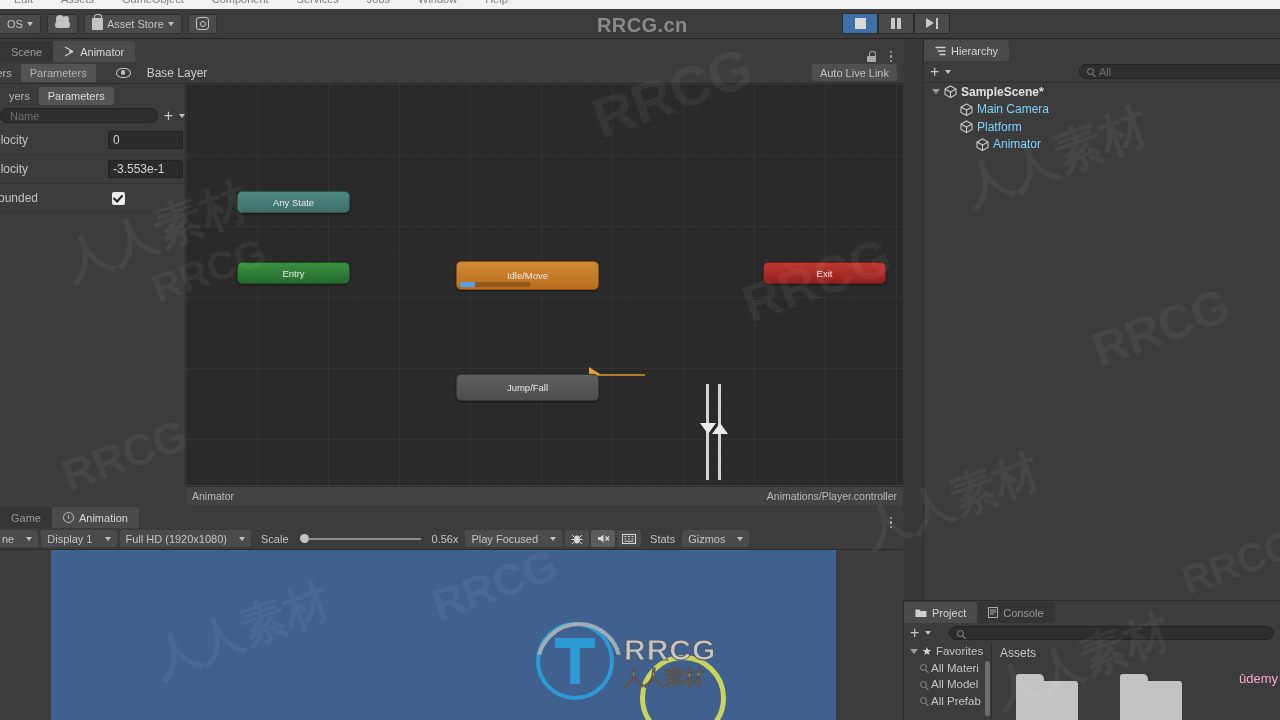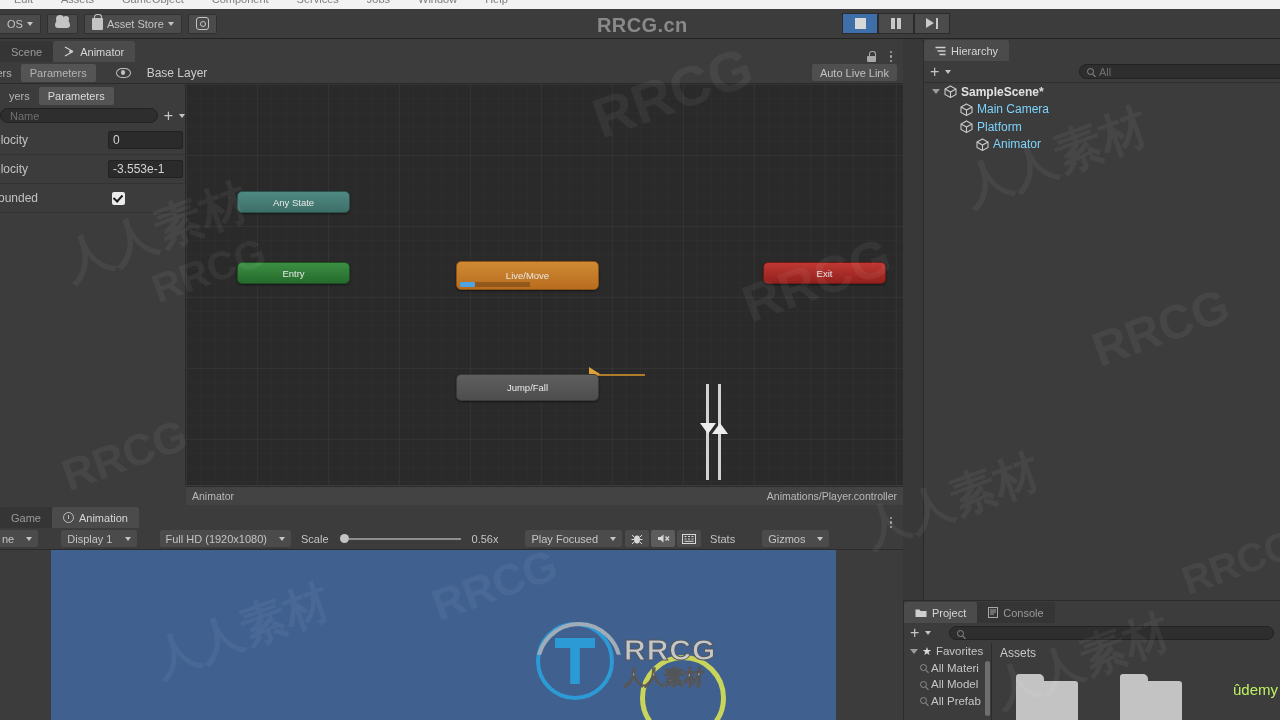--- a/index.html
+++ b/index.html
@@ -217,21 +217,21 @@
   .game-tabs .sp { flex: 1; }
   .clock-ic { width:11px;height:11px;border:1.4px solid #bdbdbd;border-radius:50%;position:relative;}
   .clock-ic:after{content:"";position:absolute;left:3.6px;top:1.6px;width:1.3px;height:4px;background:#bdbdbd;}
   .game-toolbar {
     display:flex; align-items:center; height: 22px; background:#3c3c3c;
     border-bottom: 1px solid #2b2b2b; padding-right: 2px;
   }
   .gt-dd {
     height: 17px; background: #4b4b4b; border-radius: 2px; display:flex;
     align-items:center; gap: 12px; padding: 0 6px; margin-right: 3px;
-    color:#c4c4c4; font-size: 11px; white-space: nowrap; margin-left: 20px;
+    color:#c4c4c4; font-size: 11px; white-space: nowrap;
   }
   .gt-dd.clip { margin-left: -30px; padding-left: 32px; }
   .gt-plain { padding: 0 7px; font-size: 11px; color:#c4c4c4; }
   .scale-slider { display:flex; align-items:center; gap:0; margin:0 4px; }
   .sl-knob { width: 9px; height: 9px; border-radius:50%; background:#c4c4c4; }
   .sl-track { width: 112px; height: 2px; background:#8e8e8e; }
   .gt-ibtn {
     width: 24px; height: 17px; background:#4b4b4b; border-radius:2px;
     display:flex;align-items:center;justify-content:center; margin-right:2px;
   }
@@ -317,21 +317,21 @@
                background:#6e6e6e; border-radius:3px; }
   .pj-right { flex:1; position:relative; }
   .assets-lbl { font-size:12px; color:#c8c8c8; padding:3px 0 0 8px; }
   .folder {
     position:absolute; width: 62px; height: 44px; background:#c3c3c3; border-radius:3px;
   }
   .folder:before {
     content:""; position:absolute; left:0; top:-7px; width:28px; height:9px;
     background:#c3c3c3; border-radius: 3px 5px 0 0;
   }
-  .udemy { position:absolute; right: 2px; top: 38px; font-size: 15px; color:#bef264; }
+  .udemy { position:absolute; right: 2px; top: 28px; font-size: 13px; color:#f9a8d4; }
 
   
   .wm {
     position: absolute; color: rgba(255,255,255,.055); font-weight: bold;
     pointer-events: none; user-select: none; white-space: nowrap;
   }
   .wm.cn { font-family: "DejaVu Sans", sans-serif; }
 </style>
 </head>
 <body>
@@ -464,21 +464,21 @@
         <div class="tri-u" style="left:526px; top:339px;"></div>
 
         <div id="graph-nodes">
             <div class="node any" style="left: 51px; top: 107px; width: 113px; height: 22px;">
               <span>Any State</span>
             </div>
             <div class="node entry" style="left: 51px; top: 178px; width: 113px; height: 22px;">
               <span>Entry</span>
             </div>
             <div class="node idle" style="left: 270px; top: 177px; width: 143px; height: 29px;">
-              <span>Live/Move</span>
+              <span>Idle/Move</span>
               <span class="nodebar-bg"></span>
               <span class="nodebar" style="width: 15px;"></span>
             </div>
             <div class="node exit" style="left: 577px; top: 178px; width: 123px; height: 22px;">
               <span>Exit</span>
             </div>
             <div class="node gray" style="left: 270px; top: 290px; width: 143px; height: 27px;">
               <span>Jump/Fall</span>
             </div>
           </div>

